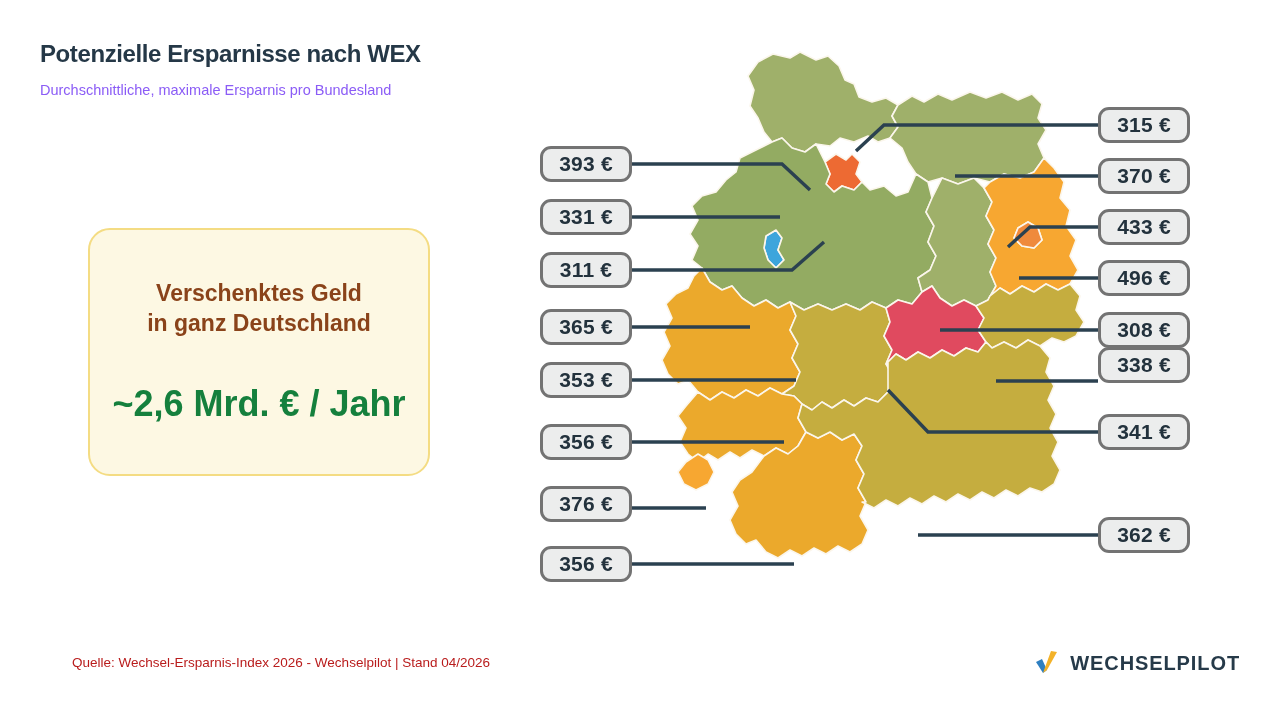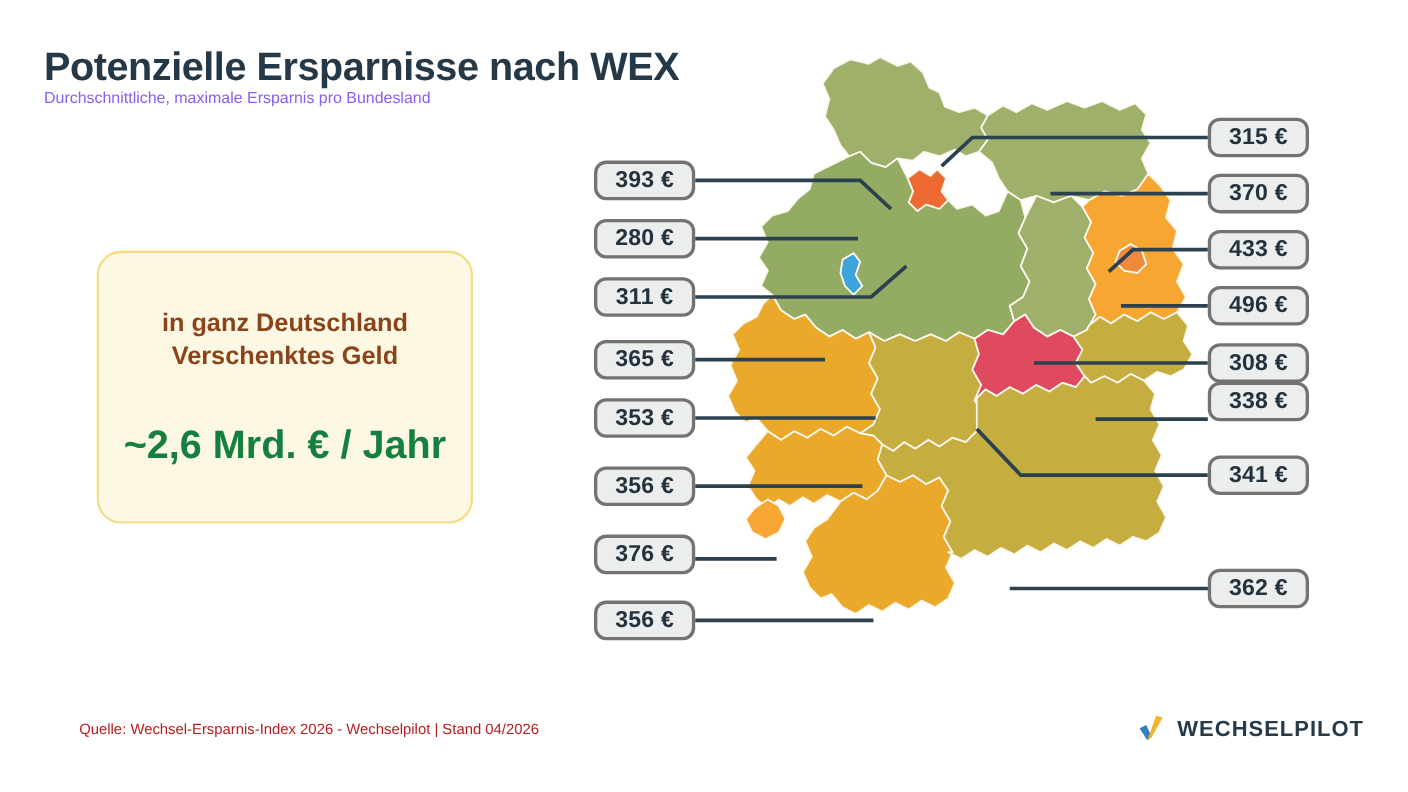--- a/index.html
+++ b/index.html
@@ -10,21 +10,21 @@
     font-family:"Liberation Sans", sans-serif;
     color:#2a3f4d;
     position:relative;
     overflow:hidden;
   }
   #stage { position:relative; width:1280px; height:720px; }
 
   
   .title {
     position:absolute; left:40px; top:40px;
-    font-size:36px; font-weight:bold; letter-spacing:-0.4px;
+    font-size:24px; font-weight:bold; letter-spacing:-0.4px;
     color:#253847; white-space:nowrap;
   }
   .subtitle {
     position:absolute; left:40px; top:82px;
     font-size:14.5px; font-weight:normal; color:#8b5cf6; white-space:nowrap;
   }
 
   
   .card {
     position:absolute; left:88px; top:228px;
@@ -81,22 +81,22 @@
 </head>
 <body>
 
 <div id="stage">
 
   <div class="title">Potenzielle Ersparnisse nach WEX</div>
   <div class="subtitle">Durchschnittliche, maximale Ersparnis pro Bundesland</div>
 
   <div class="card">
     <div class="card-head">
+      <div>Verschenktes Geld</div>
       <div>in ganz Deutschland</div>
-      <div>Verschenktes Geld</div>
     </div>
     <div class="card-big">~2,6 Mrd. € / Jahr</div>
   </div>
 
   <div id="map-wrap">
     <svg id="germany" viewBox="0 0 600 590" xmlns="http://www.w3.org/2000/svg">
 
       <path class="state" fill="#9fb06a" d="M118 12 L133 4 L150 8 L160 2 L176 10 L188 6 L199 16 L205 30 L214 34 L219 47 L232 52
            L246 48 L258 55 L252 66 L258 77 L250 88 L238 92 L228 86 L214 92 L200 88 L190 96
            L176 94 L165 102 L152 98 L142 88 L132 92 L124 82 L118 68 L110 56 L114 40 L108 26 Z"></path>
@@ -173,21 +173,21 @@
   </div>
 
   <div class="callout" style="left:540px; top:146px;">
     <span>393 €</span>
     </div>
   <svg class="leader" style="left:632px; top:146px; width:210px; height:60px;">
     <path d="M0 18 L150 18 L178 44"></path>
     </svg>
 
   <div class="callout" style="left:540px; top:199px;">
-    <span>280 €</span>
+    <span>331 €</span>
     </div>
   <svg class="leader" style="left:632px; top:199px; width:160px; height:40px;">
     <path d="M0 18 L148 18"></path>
     </svg>
 
   <div class="callout" style="left:540px; top:252px;">
     <span>311 €</span>
     </div>
   <svg class="leader" style="left:632px; top:230px; width:230px; height:66px;">
     <path d="M0 40 L160 40 L192 12"></path>

